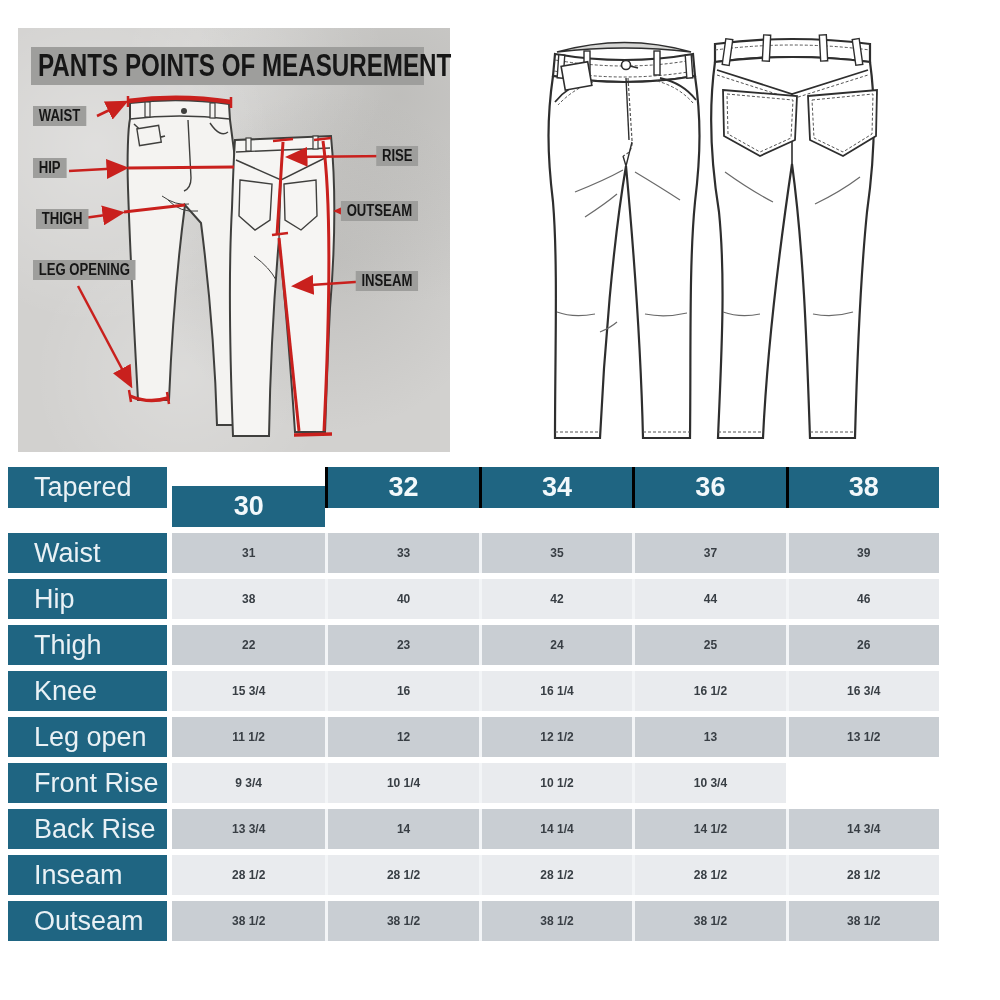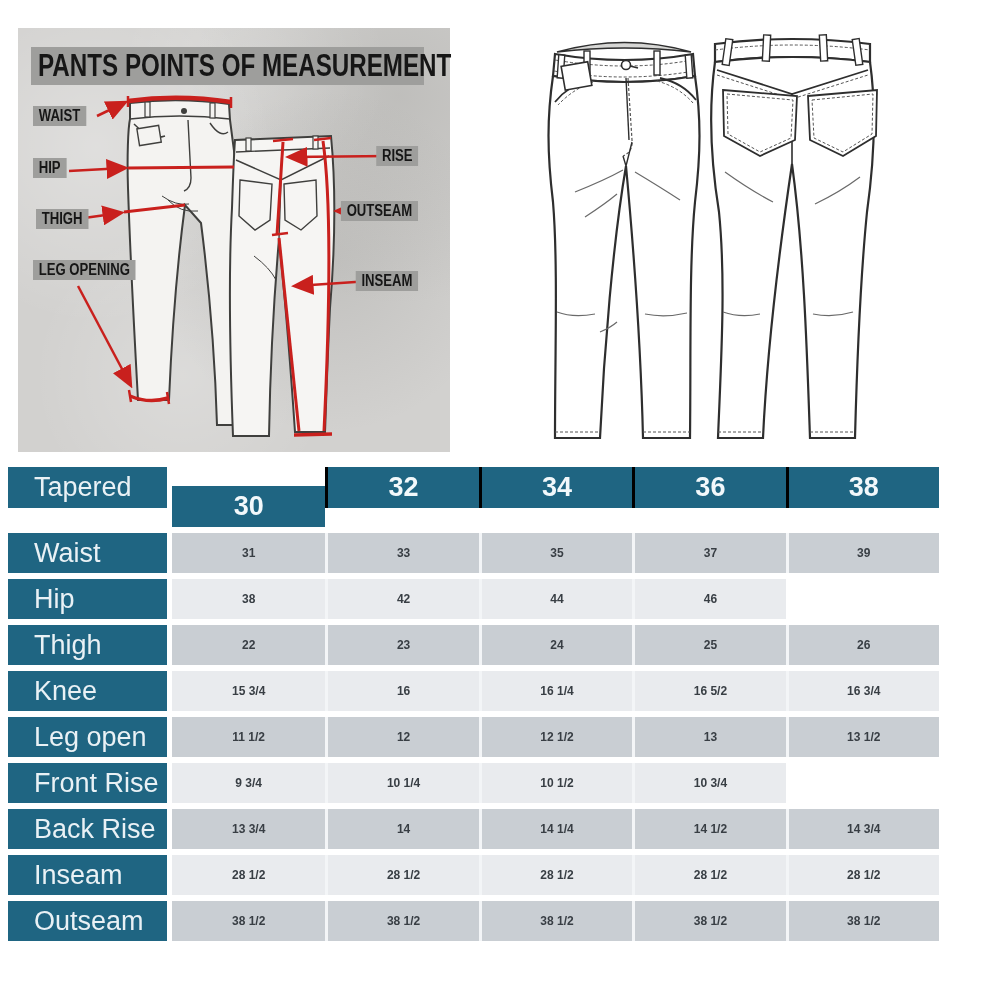--- a/index.html
+++ b/index.html
@@ -210,40 +210,41 @@
       <div class="cell val first">31</div>
       <div class="cell val">33</div>
       <div class="cell val">35</div>
       <div class="cell val">37</div>
       <div class="cell val">39</div>
     </div>
 
     <div class="t-row r-light">
       <div class="cell row-label">Hip</div>
       <div class="cell val first">38</div>
+      <div class="cell val">40</div>
       <div class="cell val">42</div>
       <div class="cell val">44</div>
       <div class="cell val">46</div>
     </div>
 
     <div class="t-row r-dark">
       <div class="cell row-label">Thigh</div>
       <div class="cell val first">22</div>
       <div class="cell val">23</div>
       <div class="cell val">24</div>
       <div class="cell val">25</div>
       <div class="cell val">26</div>
     </div>
 
     <div class="t-row r-light">
       <div class="cell row-label">Knee</div>
       <div class="cell val first">15 3/4</div>
       <div class="cell val">16</div>
       <div class="cell val">16 1/4</div>
-      <div class="cell val">16 5/2</div>
+      <div class="cell val">16 1/2</div>
       <div class="cell val">16 3/4</div>
     </div>
 
     <div class="t-row r-dark">
       <div class="cell row-label">Leg open</div>
       <div class="cell val first">11 1/2</div>
       <div class="cell val">12</div>
       <div class="cell val">12 1/2</div>
       <div class="cell val">13</div>
       <div class="cell val">13 1/2</div>

